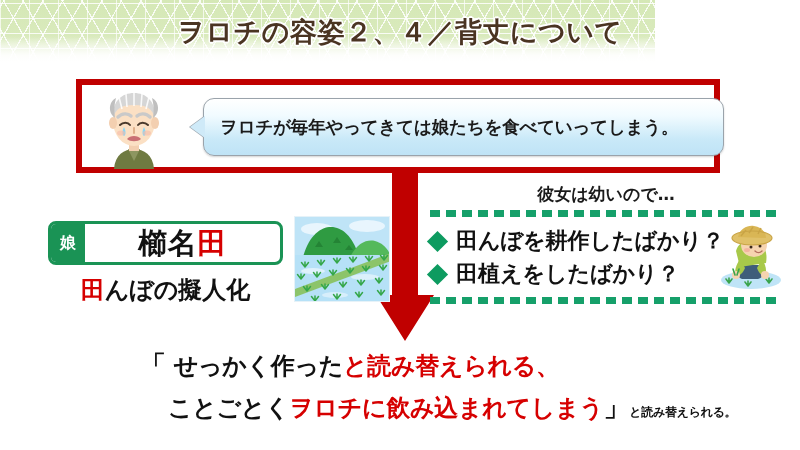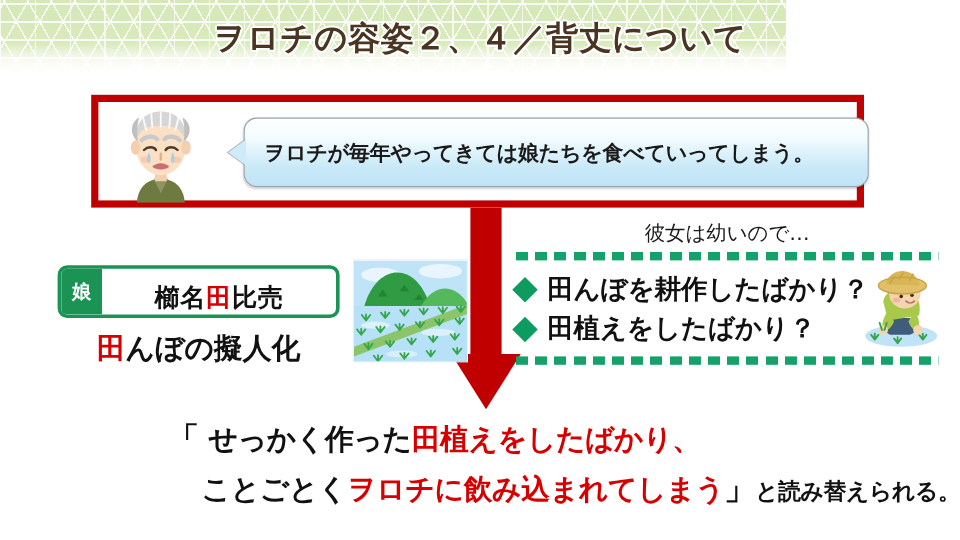--- a/index.html
+++ b/index.html
@@ -71,37 +71,37 @@
   .name-badge{
     display:flex;align-items:stretch;height:44px;
     border:3px solid #1a9355;border-radius:8px;overflow:hidden;background:#fff;
     box-sizing:border-box;
   }
   .name-tag{
     background:#1a9355;color:#fff;font-size:16px;font-weight:bold;
     display:flex;align-items:center;justify-content:center;width:34px;flex:0 0 34px;
   }
   .name-main{
-    flex:1;display:flex;align-items:flex-end;justify-content:center;
-    font-size:21px;font-weight:bold;color:#111;letter-spacing:.5px;
+    flex:1;display:flex;align-items:flex-start;justify-content:center;
+    font-size:29px;font-weight:bold;color:#111;letter-spacing:.5px;
   }
   .name-main .red{color:#d60000;}
   .name-sub{
     margin-top:9px;text-align:center;font-size:24px;font-weight:bold;color:#111;
   }
   .name-sub .red{color:#d60000;}
 
   
   .paddy{position:absolute;left:294px;top:216px;width:96px;height:86px;
          border:1px solid #e6f2f8;box-sizing:border-box;overflow:hidden;}
 
   
   .right-panel{position:absolute;left:430px;top:183px;width:352px;}
   .rp-heading{
-    text-align:center;font-size:17px;font-weight:normal;color:#1a1a1a;
+    text-align:center;font-size:17px;font-weight:bold;color:#1a1a1a;
     margin-bottom:4px;
   }
   .dash-line{
     height:7px;
     background:repeating-linear-gradient(to right,#16a06a 0 10px,rgba(255,255,255,0) 10px 16px);
   }
   .rp-body{padding:6px 0 5px 0;}
   .rp-item{display:flex;align-items:center;margin:3px 0;}
   .diamond{
     width:15px;height:15px;background:#0d9b60;transform:rotate(45deg);
@@ -109,21 +109,21 @@
   }
   .rp-item-label{font-size:22px;font-weight:bold;color:#111;white-space:nowrap;}
   .farmer{position:absolute;right:-6px;top:42px;width:74px;height:66px;}
 
   
   .conclusion{position:absolute;left:140px;top:348px;width:660px;}
   .c-line{white-space:nowrap;font-weight:bold;color:#111;letter-spacing:-.3px;}
   .c-line1{font-size:24px;}
   .c-line2{font-size:24px;margin-top:7px;padding-left:28px;}
   .c-red{color:#d60000;}
-  .c-tail{font-size:19px;font-weight:bold;color:#111;}
+  .c-tail{font-size:12px;font-weight:bold;color:#111;}
   .q-open{font-size:26px;}
   .q-close{font-size:26px;}
 </style>
 </head>
 <body>
 
 <div id="slide">
 
   <div class="header">
     <div class="header-title">ヲロチの容姿２、４／背丈について</div>
@@ -177,21 +177,20 @@
       <polygon points="16,0 42,0 42,122 58,122 29,168 0,122 16,122" fill="#c00000"></polygon>
     </svg>
   </div>
 
   <div class="name-wrap">
     <div class="name-badge">
       <div class="name-tag">娘</div>
       <div class="name-main">
         <span>櫛名</span>
           <span class="red">田</span>
-          <span>比売</span>
       </div>
     </div>
     <div class="name-sub">
       <span class="red">田</span><span>んぼの擬人化</span>
     </div>
   </div>
 
   <div class="paddy">
     <svg viewBox="0 0 96 86" width="96" height="86" aria-hidden="true">
       <rect width="96" height="86" fill="#bfe4f7"></rect>
@@ -298,20 +297,20 @@
         <ellipse cx="38" cy="13" rx="20" ry="7" fill="#e0c169"></ellipse>
         <path d="M24 12 C26 3 34 0 40 1 C48 2 52 8 52 13 Z" fill="#d9b655"></path>
         <path d="M27 11 l5 -6 M35 8 l4 -6 M44 9 l3 -6" stroke="#c9a446" stroke-width="1.4" fill="none"></path>
         <ellipse cx="38" cy="13" rx="20" ry="7" fill="none" stroke="#c9a446" stroke-width="1.2"></ellipse>
       </svg>
     </div>
   </div>
 
   <div class="conclusion">
     <div class="c-line c-line1">
-      <span class="q-open">「</span><span> せっかく作った</span><span class="c-red">田植えをしたばかり、</span>
+      <span class="q-open">「</span><span> せっかく作った</span><span class="c-red">と読み替えられる、</span>
     </div>
     <div class="c-line c-line2">
       <span>ことごとく</span><span class="c-red">ヲロチに飲み込まれてしまう</span><span class="q-close">」</span><span class="c-tail">と読み替えられる。</span>
     </div>
   </div>
 
 </div>
 
 </body></html>

